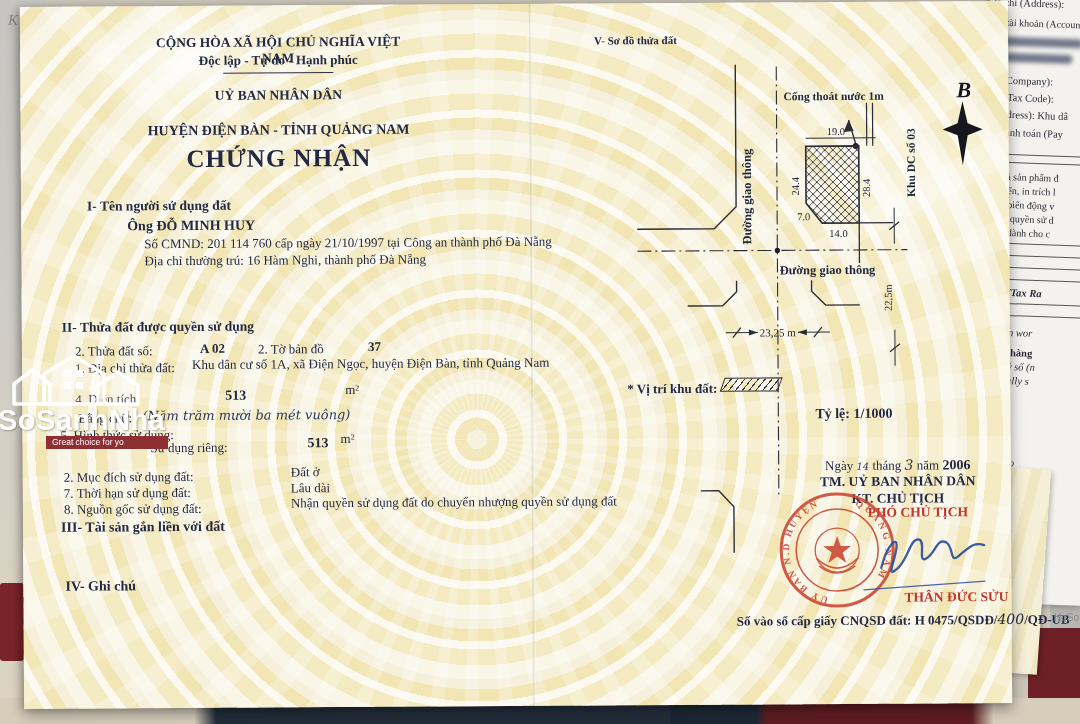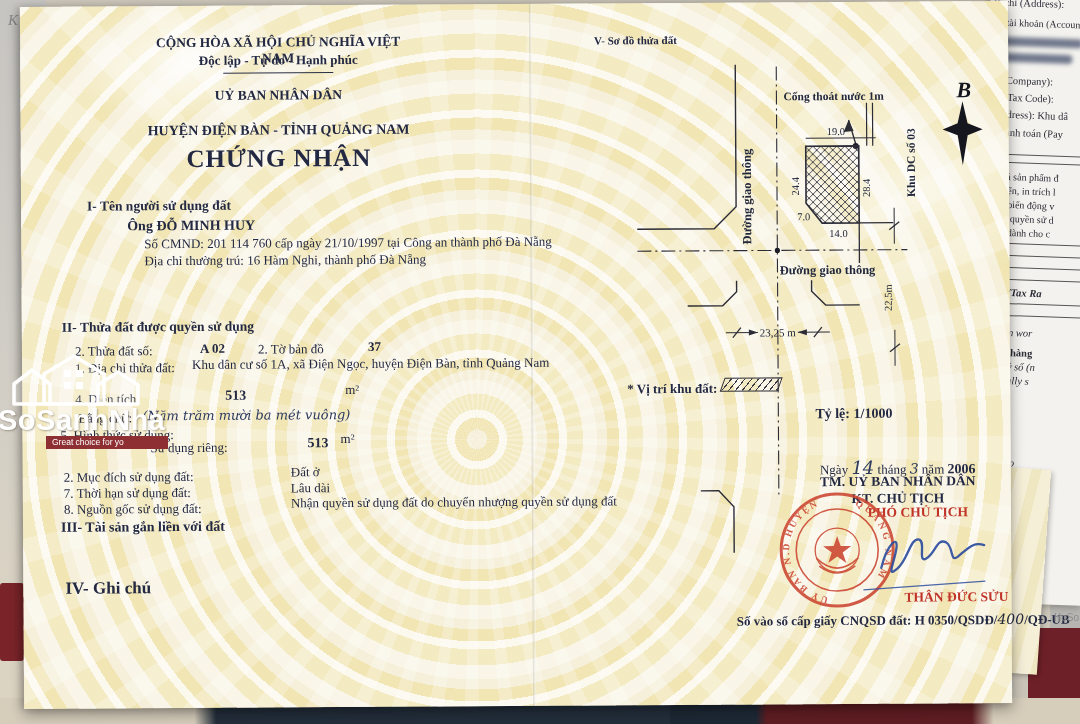--- a/index.html
+++ b/index.html
@@ -127,21 +127,21 @@
   <div class="t b" style="left:285px;top:430px;font-size:14px">513</div>
   <div class="t" style="left:318px;top:426px">m²</div>
   <div class="t" style="left:41px;top:463px">2. Mục đích sử dụng đất:</div>
   <div class="t" style="left:268px;top:459px">Đất ở</div>
   <div class="t" style="left:41px;top:479px">7. Thời hạn sử dụng đất:</div>
   <div class="t" style="left:268px;top:475px">Lâu dài</div>
   <div class="t" style="left:41px;top:495px">8. Nguồn gốc sử dụng đất:</div>
   <div class="t" style="left:268px;top:490px;white-space:normal;width:360px">Nhận quyền sử dụng đất do chuyển nhượng quyền sử dụng đất</div>
 
   <div class="t b" style="left:38px;top:513px;font-size:14px">III- Tài sản gắn liền với đất</div>
-  <div class="t b" style="left:42px;top:572px;font-size:17px">IV- Ghi chú</div>
+  <div class="t b" style="left:42px;top:572px;font-size:14px">IV- Ghi chú</div>
 
   <div class="t b" style="left:574px;top:31px;font-size:11px">V- Sơ đồ thửa đất</div>
 
   <svg class="abs" style="left:608px;top:56px" width="392" height="512" viewBox="0 0 392 512">
     <defs>
       <pattern id="hatch" width="8" height="8" patternUnits="userSpaceOnUse">
         <path d="M0,8 L8,0 M-2,2 L2,-2 M6,10 L10,6 M0,0 L8,8 M-2,6 L2,10 M6,-2 L10,2" stroke="#3a3a44" stroke-width="0.9"></path>
       </pattern>
     </defs>
 
@@ -194,21 +194,21 @@
     <text x="328" y="40" font-size="22" font-weight="bold" font-style="italic" fill="#16161e">B</text>
     <polygon points="334,44 339,66 354,72 339,78 334,108 329,78 314,72 329,66" fill="#16161e"></polygon>
   </svg>
 
   <div class="t b" style="left:605px;top:378px;font-size:13px">* Vị trí khu đất:</div>
   <div class="abs" style="left:700px;top:375px;width:58px;height:14px;border:1.2px solid #2c2c36;transform:skewX(-20deg);background:repeating-linear-gradient(115deg,rgba(0,0,0,0) 0 5px,#3a3a44 5px 6.2px)"></div>
   <div class="t b" style="left:793px;top:404px;font-size:14px">Tỷ lệ: 1/1000</div>
 
   <div class="t ctr" style="left:760px;top:455px;width:230px;font-size:13px">
     <span>Ngày</span>
-    <span class="hand" style="font-size:18px">14</span>
+    <span class="hand" style="font-size:10px">14</span>
     <span>tháng</span>
     <span class="hand" style="font-size:14px">3</span>
     <span>năm</span>
     <span class="b" style="font-size:14px">2006</span>
   </div>
   <div class="t b ctr" style="left:760px;top:472px;width:230px;font-size:13.5px">TM. UỶ BAN NHÂN DÂN</div>
   <div class="t b ctr" style="left:760px;top:489px;width:230px;font-size:13.5px">KT. CHỦ TỊCH</div>
   <div class="t b red ctr" style="left:800px;top:503px;width:190px;font-size:13.5px">PHÓ CHỦ TỊCH</div>
 
   <svg class="abs" style="left:744px;top:478px;opacity:.88" width="140" height="140" viewBox="0 0 140 140">
@@ -229,21 +229,21 @@
   </svg>
 
   <svg class="abs" style="left:830px;top:508px" width="180" height="90" viewBox="0 0 180 90">
     <path d="M28,58 C34,34 46,24 43,40 C40,56 33,68 44,59 C55,50 57,28 66,30 C73,32 64,54 73,49 C82,44 84,28 93,33 C101,38 96,54 105,47 C114,40 120,32 131,36" fill="none" stroke="#2d4d9e" stroke-width="2.3" stroke-linecap="round" opacity=".92"></path>
     <line x1="10" y1="80" x2="132" y2="72" stroke="#2d4d9e" stroke-width="1.4" opacity=".85"></line>
   </svg>
   <div class="t b red ctr" style="left:858px;top:588px;width:150px;font-size:13.5px">THÂN ĐỨC SỬU</div>
 
   <div class="t" style="left:713px;top:610px;font-size:13px">
     <span class="b">Số vào sổ cấp giấy CNQSD đất:</span>
-    <span class="b">H 0350/QSDĐ/</span><span class="hand" style="font-size:14px;color:#23283a">400</span><span class="b">/QĐ-UB</span>
+    <span class="b">H 0475/QSDĐ/</span><span class="hand" style="font-size:14px;color:#23283a">400</span><span class="b">/QĐ-UB</span>
   </div>
 </div>
 
 <div class="abs wm">
   <svg width="160" height="56" viewBox="0 0 160 56" style="position:absolute;left:6px;top:2px">
     <g fill="rgba(255,255,255,.18)" stroke="#fff" stroke-width="3.5" stroke-linejoin="round">
       <path d="M8,50 V30 L26,16 L44,30 V50 Z"></path>
       <path d="M38,50 V20 L68,2 L98,20 V50 Z"></path>
       <path d="M92,50 V31 L112,18 L132,31 V50 Z"></path>
     </g>

